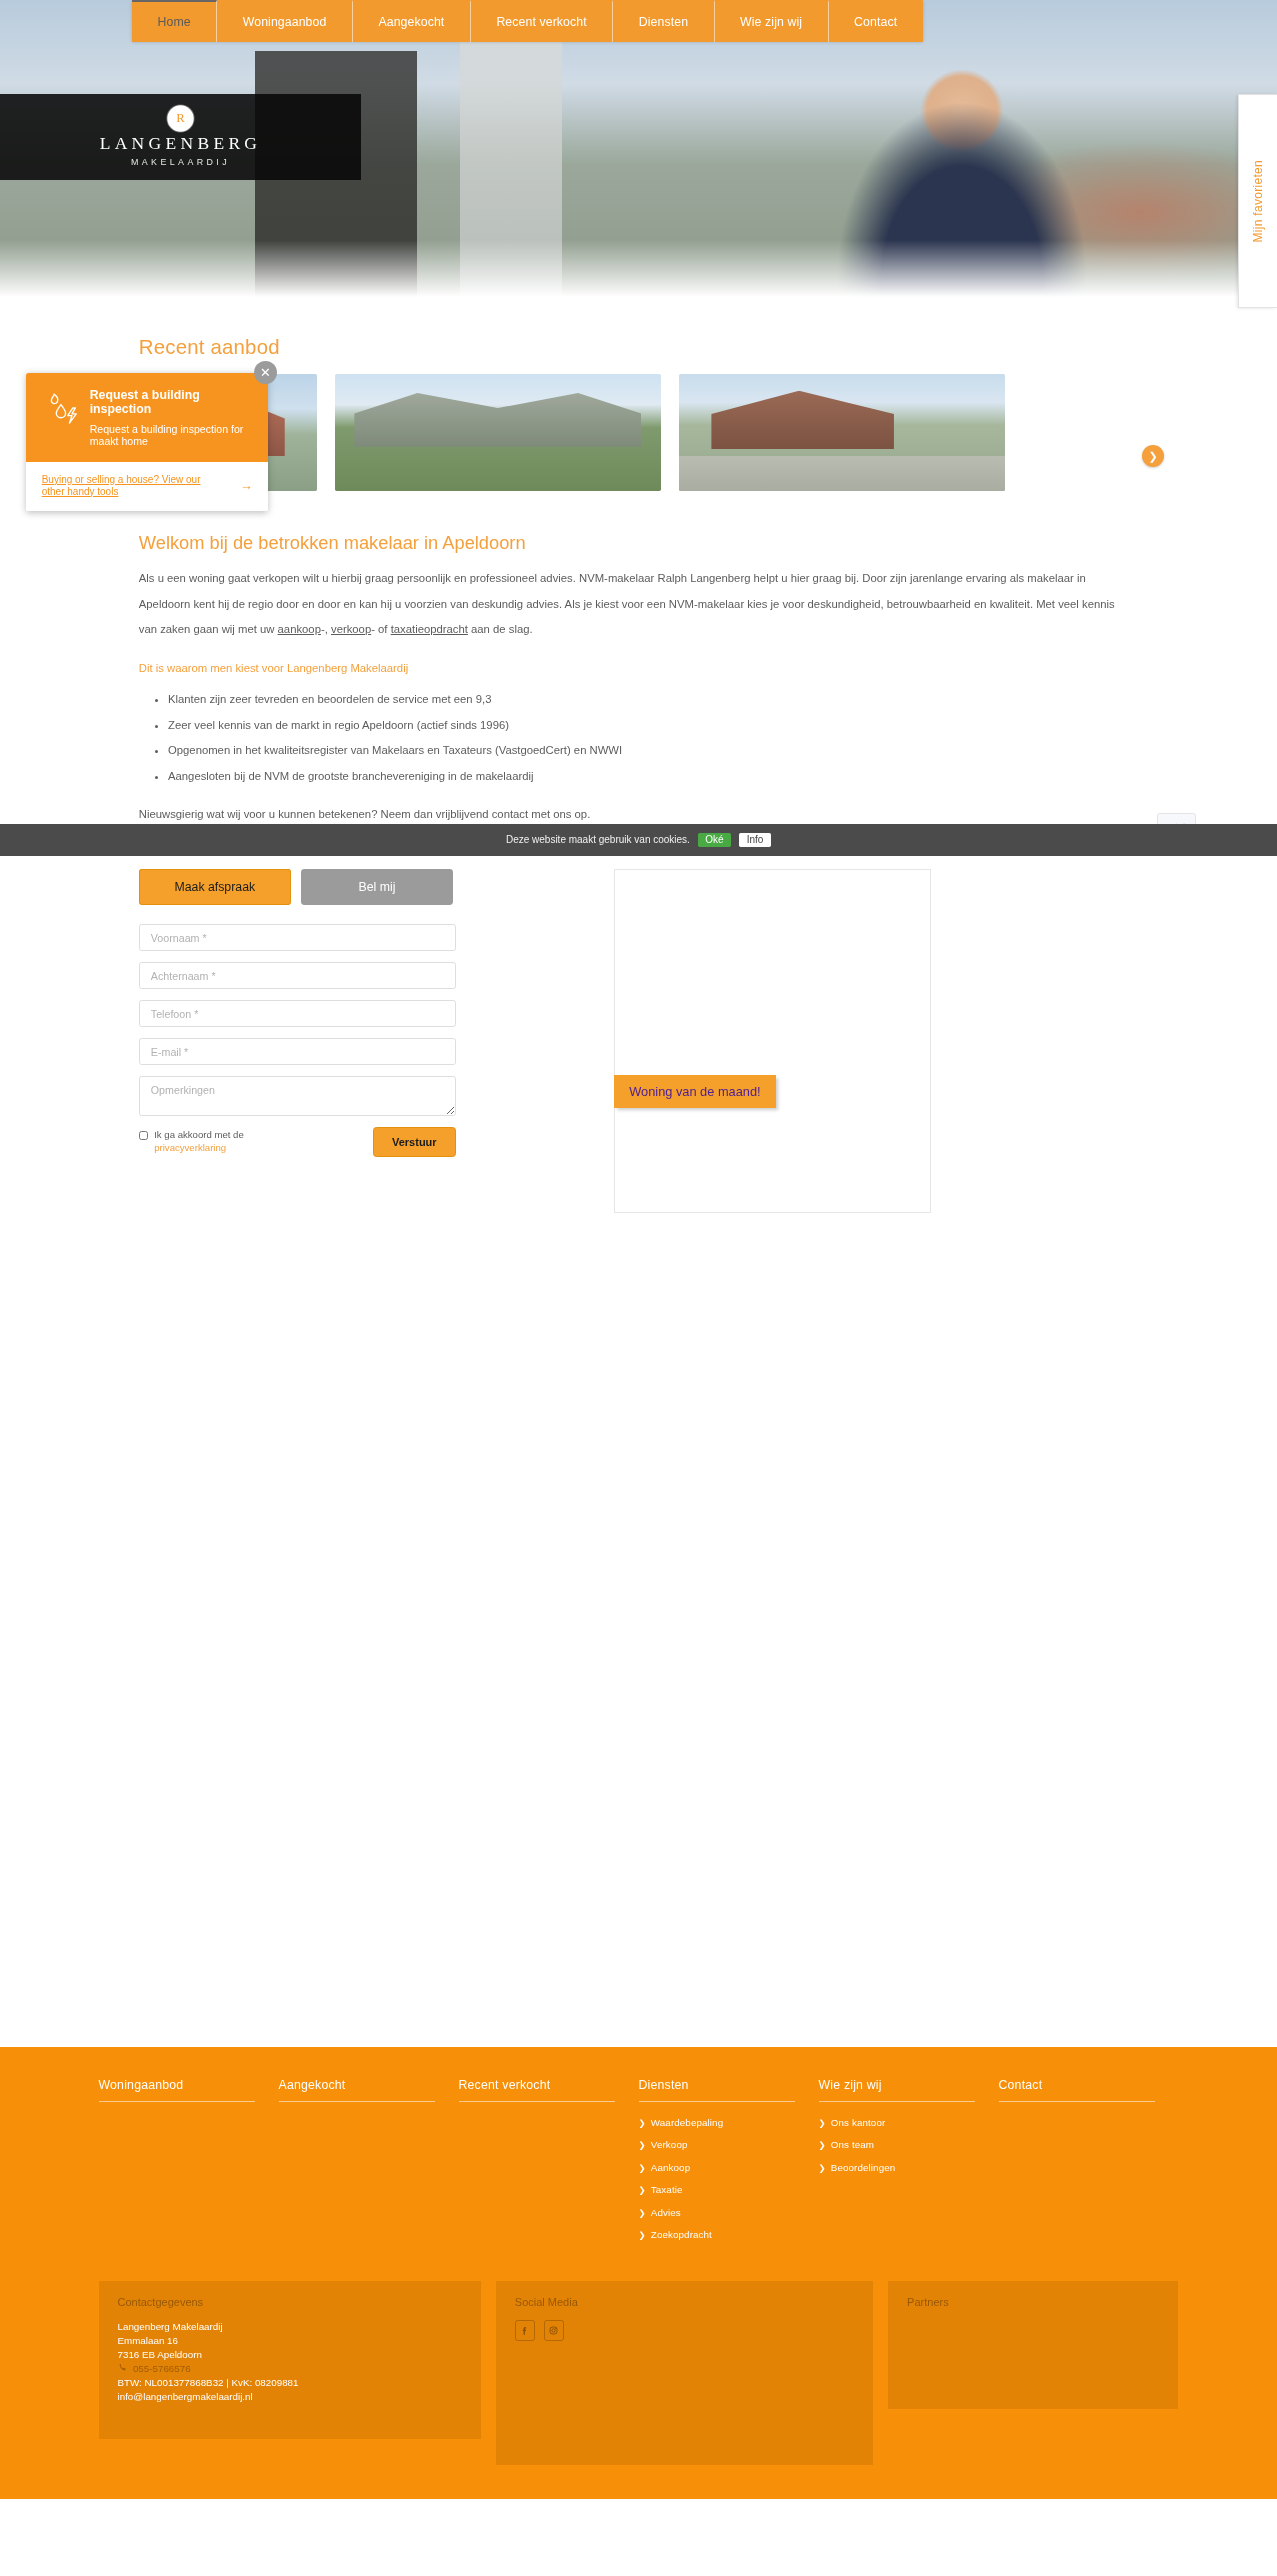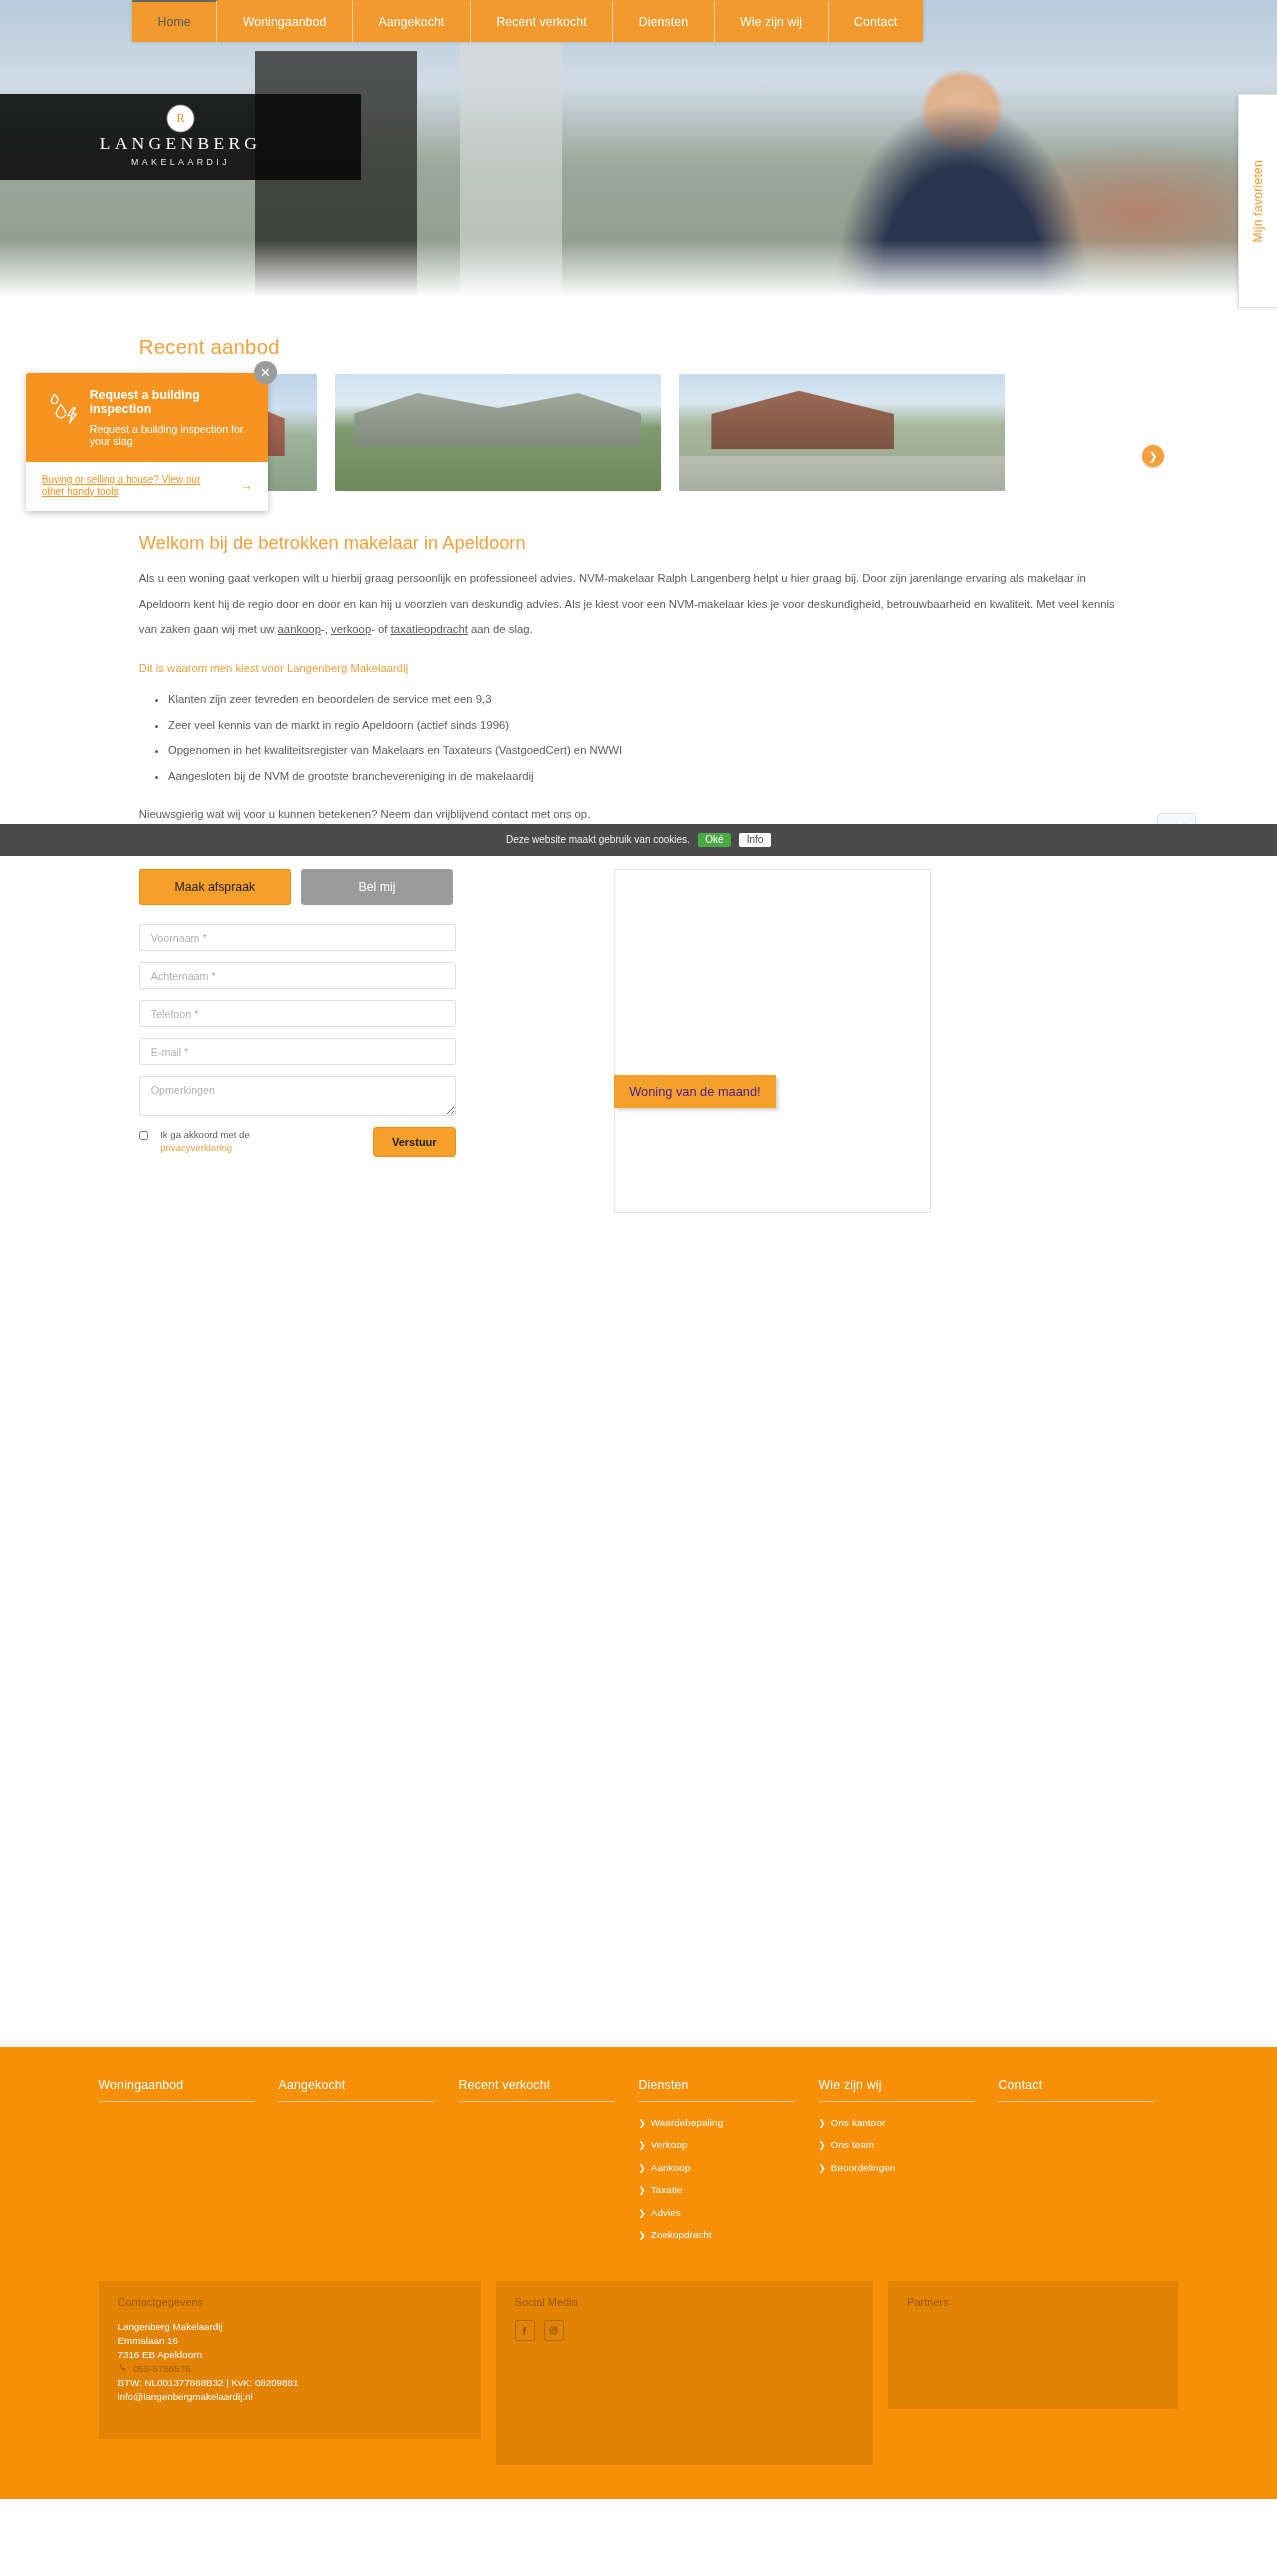--- a/index.html
+++ b/index.html
@@ -205,21 +205,21 @@
   .fld {
     display:block; width:317px; height:27px;
     border:0.9px solid #dedede; border-radius:2.6px;
     padding:0 11px; font-size:10.7px; color:#555; margin-bottom:11px;
     background:#fff; font-family:"Liberation Sans", sans-serif;
   }
   .fld::placeholder { color:#b2b2b2; }
   textarea.fld { height:40px; padding-top:6.8px; resize:vertical; }
 
   .agree-row { display:flex; align-items:flex-start; justify-content:space-between; width:317px; margin-top:2.6px; }
-  .agree { display:flex; gap:12px; font-size:9.6px; line-height:12.8px; color:#5c5c5c; padding-top:1.7px;}
+  .agree { display:flex; gap:6px; font-size:9.6px; line-height:12.8px; color:#5c5c5c; padding-top:1.7px;}
   .agree input { width:9.4px;height:9.4px;margin-top:1.7px; }
   .agree a { color:#f4a03c; text-decoration:none; }
   .send-btn {
     background:#f4a02b; color:#1c1c1c; border:0.9px solid #e2900f; border-radius:3.4px;
     font-size:11px; font-weight:bold; padding:7.7px 0; width:83px; cursor:pointer;
     font-family:"Liberation Sans", sans-serif;
   }
 
   .month-box {
     width:317px; height:344px; border:0.9px solid #e6e6e6; background:#fff;
@@ -408,21 +408,21 @@
   <div class="popup-top">
     <div class="popup-icon">
       <svg width="43" height="39" viewBox="0 0 50 46" aria-hidden="true">
         <path d="M14 4c3 2 5 5 4 8-0.7 2.2-3 3.4-5 2.6-2-0.8-2.8-3-2-5 0.7-1.8 2.2-3.2 3-5.6z" fill="none" stroke="#fff" stroke-width="1.6"></path>
         <path d="M22 16c3.5 4.5 5.5 7.5 5.5 10.2 0 3-2.5 5.3-5.5 5.3s-5.5-2.3-5.5-5.3C16.5 23.5 18.5 20.5 22 16z" fill="none" stroke="#fff" stroke-width="1.6"></path>
         <path d="M36 20l-6 9h5l-3 9 8-11h-5l4-7z" fill="none" stroke="#fff" stroke-width="1.6" stroke-linejoin="round"></path>
       </svg>
     </div>
     <div>
       <div class="popup-h">Request a building inspection</div>
-      <div class="popup-p">Request a building inspection for your slag</div>
+      <div class="popup-p">Request a building inspection for maakt home</div>
     </div>
   </div>
   <div class="popup-bot">
     <a class="popup-link">Buying or selling a house? View our other handy tools</a>
     <span class="popup-arrow">→</span>
   </div>
 </div>
 
 <div class="footer">
   <div class="fwrap">

